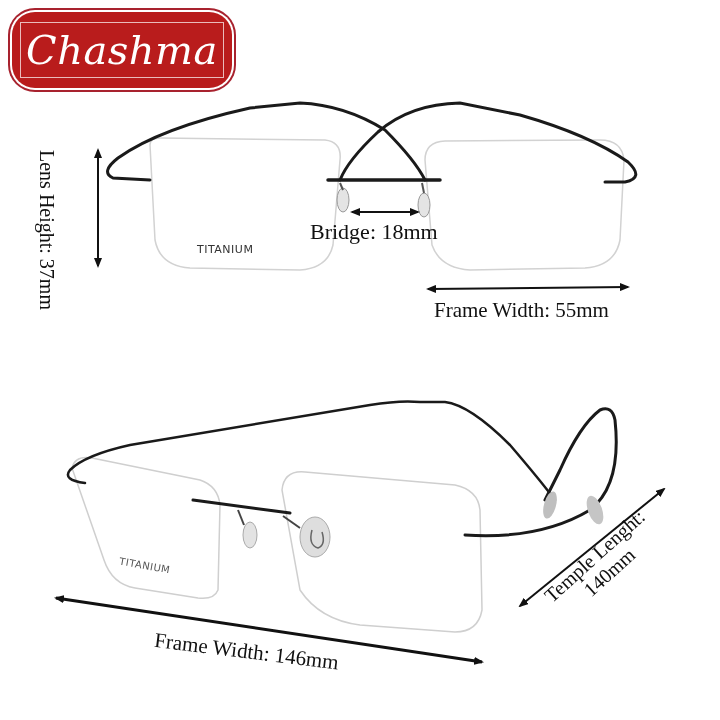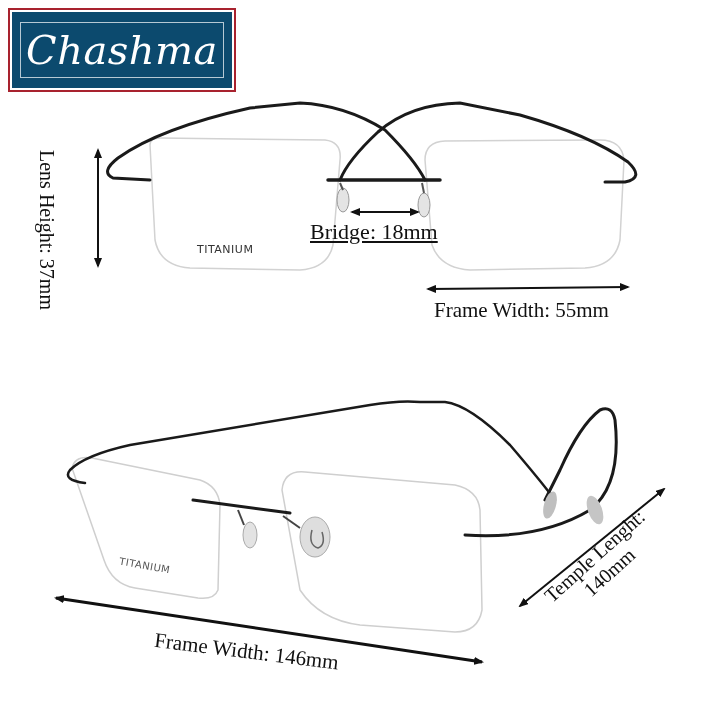--- a/index.html
+++ b/index.html
@@ -13,22 +13,23 @@
       position: relative;
       overflow: hidden;
       font-family: "Liberation Serif", serif;
     }
     .logo {
       position: absolute;
       left: 12px;
       top: 12px;
       width: 220px;
       height: 76px;
-      background: #0c4a6e;
+      background: #b91c1c;
       box-shadow: 0 0 0 2px #fff, 0 0 0 4px #a8222e;
+      border-radius: 23px;
     }
     .logo-text {
       position: absolute;
       left: 0;
       top: 0;
       width: 100%;
       height: 100%;
       display: flex;
       align-items: center;
       justify-content: center;
@@ -62,21 +63,20 @@
       left: 36px;
       top: 150px;
       writing-mode: vertical-rl;
       font-size: 20px;
       line-height: 22px;
     }
     .bridge-label {
       left: 310px;
       top: 219px;
       font-size: 22px;
-      text-decoration: underline;
     }
     .lens-width-label {
       left: 434px;
       top: 298px;
       font-size: 21px;
     }
     .frame-width-label {
       left: 156px;
       top: 628px;
       font-size: 21px;

